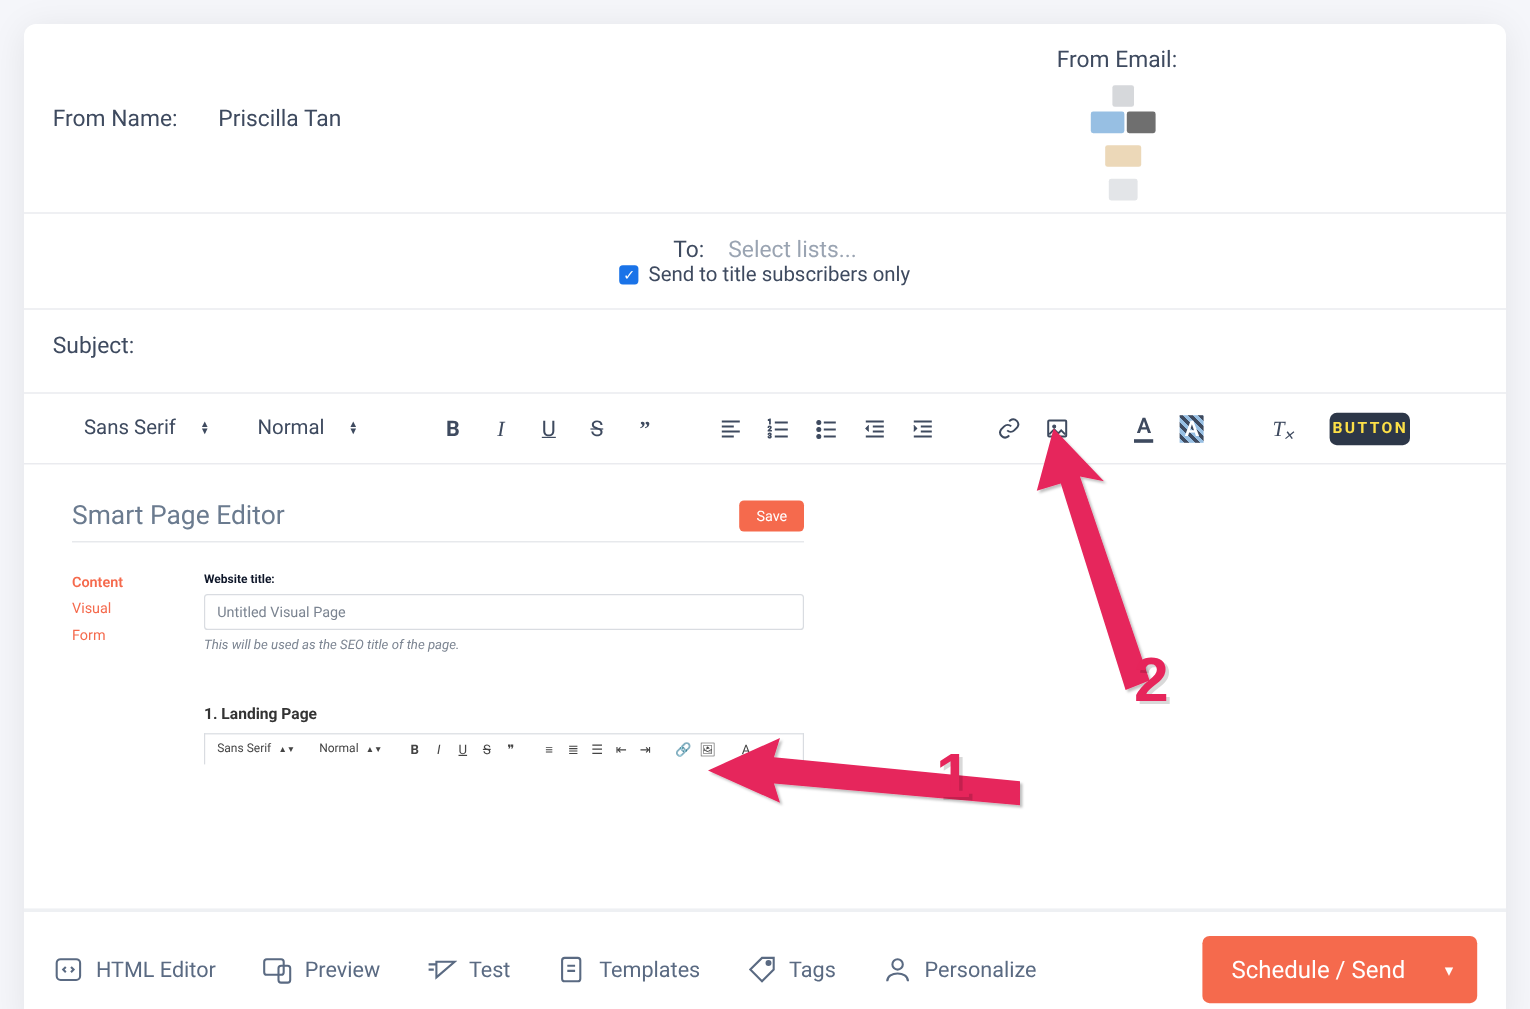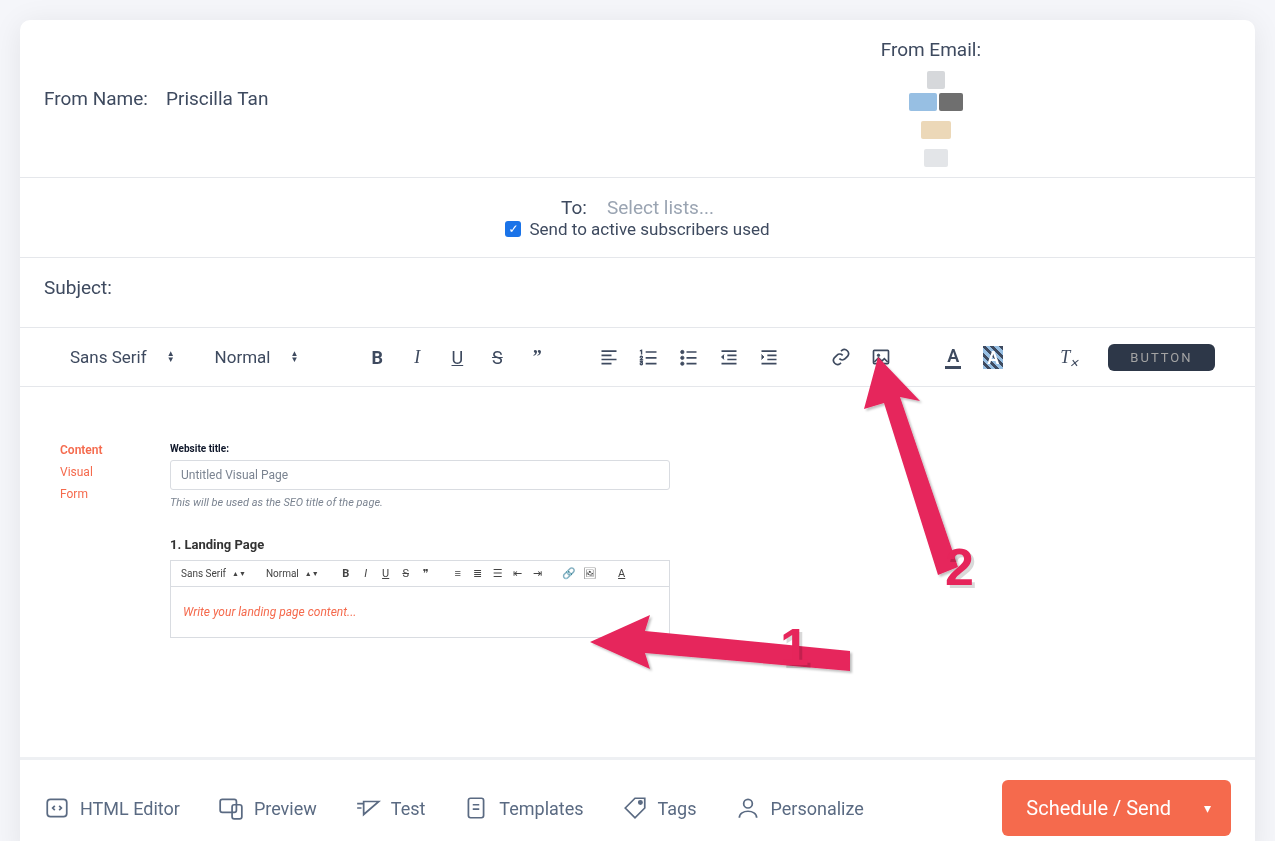--- a/index.html
+++ b/index.html
@@ -69,26 +69,26 @@
     width: 34px; height: 34px;
     display: flex; align-items: center; justify-content: center;
     font-size: 18px;
     cursor: pointer;
     color: #3e4a5f;
   }
   .tb-btn svg { width: 20px; height: 20px; stroke: #3e4a5f; fill: #3e4a5f; }
   .tb-gap { width: 26px; }
   .btn-pill {
     background: #2d3748;
-    color: #a3a3a3;
-    padding: 6px 22px;
+    color: #fde047;
+    padding: 6px 2px;
     border-radius: 6px;
     font-size: 13px;
     letter-spacing: 2px;
-    font-weight: 400;
+    font-weight: 700;
     margin-left: 20px;
   }
 
   .editor-body {
     padding: 30px 40px 40px 40px;
     min-height: 370px;
     position: relative;
   }
   .inner-panel {
     width: 610px;
@@ -112,21 +112,21 @@
   .inner-side { width: 70px; display:flex; flex-direction:column; gap:8px; font-size:12px; }
   .inner-side .active { color:#f56a4d; font-weight:600; }
   .inner-side div { color:#f56a4d; }
   .inner-main { flex:1; }
   .field-label { font-weight:700; font-size:10px; color:#0f172a; margin-bottom:6px; }
   .text-input {
     border:1px solid #d9dce1; border-radius:3px; padding:7px 10px;
     font-size:12px; color:#7b8491; width:100%;
   }
   .hint { font-size:11px; font-style:italic; color:#7b8491; margin-top:6px; }
-  .section-h { font-weight:700; font-size:13px; color:#333; margin-top:28px; margin-bottom:8px; }
+  .section-h { font-weight:700; font-size:13px; color:#333; margin-top:44px; margin-bottom:8px; }
   .mini-toolbar {
     border:1px solid #d9dce1; border-bottom:none;
     display:flex; align-items:center;
     padding:6px 10px; gap:6px; font-size:10px; color:#444;
   }
   .mini-toolbar .sel { display:flex; align-items:center; gap:6px; }
   .mini-toolbar .ic { width:14px; text-align:center; font-size:11px; }
   .mini-body {
     border:1px solid #d9dce1;
     padding:18px 12px; color:#f56a4d; font-size:12px; font-style:italic;
@@ -164,21 +164,21 @@
     content:"▾"; position:absolute; right:20px; font-size:14px;
   }
 </style>
 </head>
 <body>
 
 <div class="window">
 
 
   <div class="row from-row">
-    <div style="display:flex;align-items:flex-end;gap:8px;">
+    <div style="display:flex;align-items:flex-end;gap:24px;">
       <span class="label">From Name:</span>
       <span class="value">Priscilla Tan</span>
     </div>
     <div class="from-email-group">
       <span class="label">From Email:</span>
       <span class="redact r1"></span>
       <span style="display:flex;gap:2px;">
         <span class="redact r2"></span>
         <span class="redact r3"></span>
       </span>
@@ -187,21 +187,21 @@
     </div>
   </div>
 
   <div class="row to-row">
     <div style="display:flex;align-items:center;gap:10px;">
       <span class="label">To:</span>
       <span class="select-ph">Select lists...</span>
     </div>
     <div class="check-group">
       <span class="check">✓</span>
-      <span>Send to active subscribers used</span>
+      <span>Send to title subscribers only</span>
     </div>
   </div>
 
   <div class="row subject-row">
     <span class="label">Subject:</span>
   </div>
 
   <div class="toolbar">
     <div class="tb-select">
       <span>Sans Serif</span>
@@ -290,20 +290,24 @@
     <div class="tb-gap"></div>
     <div class="tb-btn">
       <i style="font-family:serif;position:relative;">T<sub style="font-size:11px;position:absolute;bottom:-2px;right:-8px;">✕</sub></i>
     </div>
     <div class="btn-pill">BUTTON</div>
   </div>
 
   <div class="editor-body">
 
     <div class="inner-panel">
+      <div class="inner-header">
+        <div class="inner-title">Smart Page Editor</div>
+        <div class="save-btn">Save</div>
+      </div>
       <div class="inner-body">
         <div class="inner-side">
           <div class="active">Content</div>
           <div>Visual</div>
           <div>Form</div>
         </div>
         <div class="inner-main">
           <div class="field-label">Website title:</div>
           <div class="text-input">Untitled Visual Page</div>
           <div class="hint">This will be used as the SEO title of the page.</div>
@@ -329,21 +333,20 @@
             <span class="ic">≣</span>
             <span class="ic">☰</span>
             <span class="ic">⇤</span>
             <span class="ic">⇥</span>
             <span style="width:6px;"></span>
             <span class="ic">🔗</span>
             <span class="ic">🖼</span>
             <span style="width:6px;"></span>
             <span class="ic"><u>A</u></span>
           </div>
-          <div class="mini-body">Write your landing page content...</div>
         </div>
       </div>
     </div>
 
     <svg class="annot" style="left:570px; top:210px;" width="280" height="100">
       <defs>
           <filter id="sh1">
             <feDropShadow dx="2" dy="2" stdDeviation="1" flood-opacity="0.25"></feDropShadow>
           </filter>
         </defs>

